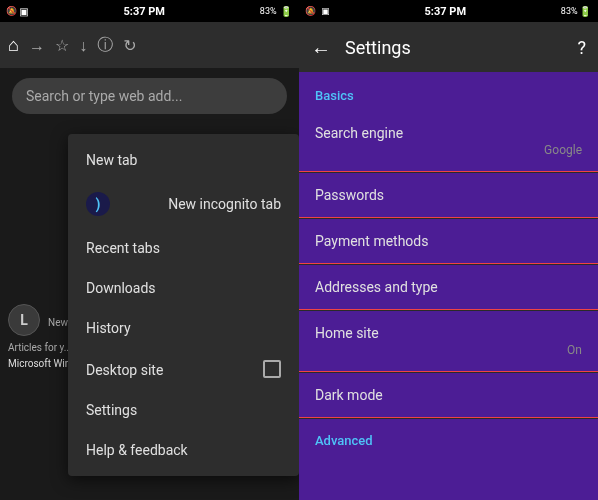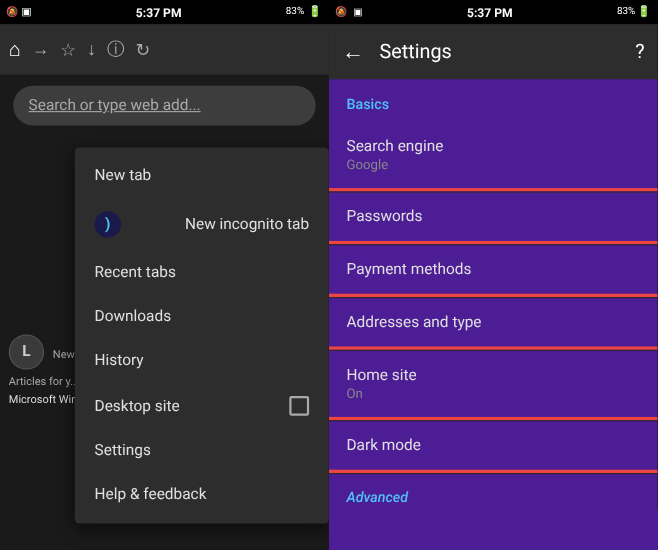--- a/index.html
+++ b/index.html
@@ -87,21 +87,20 @@
       background: #3d3d3d;
       border-radius: 20px;
       height: 36px;
       display: flex;
       align-items: center;
       padding: 0 14px;
     }
     .search-bar span {
       color: #aaa;
       font-size: 14px;
-      text-decoration: underline;
     }
     .news-avatar {
       width: 32px;
       height: 32px;
       background: #3a3a3a;
       border-radius: 50%;
       display: flex;
       align-items: center;
       justify-content: center;
       color: #ccc;
@@ -224,40 +223,40 @@
 
     .settings-section-label {
       padding: 16px 16px 8px 16px;
       color: #4fc3f7;
       font-size: 13px;
       font-weight: 500;
     }
 
     .settings-item {
       padding: 14px 16px;
-      border-bottom: 3px solid #ef4444;
+      border-bottom: 1px solid #ef4444;
       cursor: pointer;
     }
     .settings-item-title {
       color: #e0e0e0;
       font-size: 14px;
     }
     .settings-item-subtitle {
       color: #888;
       font-size: 12px;
       margin-top: 2px;
+      text-align: right;
     }
 
     .settings-advanced-label {
       padding: 14px 16px 8px 16px;
       color: #4fc3f7;
       font-size: 13px;
       font-weight: 500;
       cursor: pointer;
-      font-style: italic;
     }
 
     
     .divider {
       height: 1px;
       background: #2a2a2a;
       margin: 0;
     }
   </style>
 </head>

